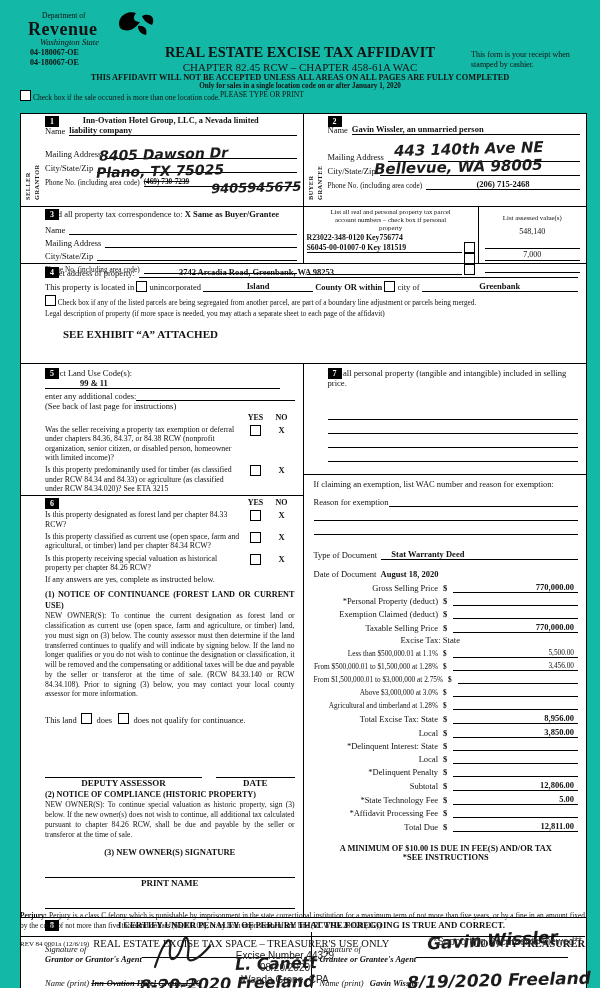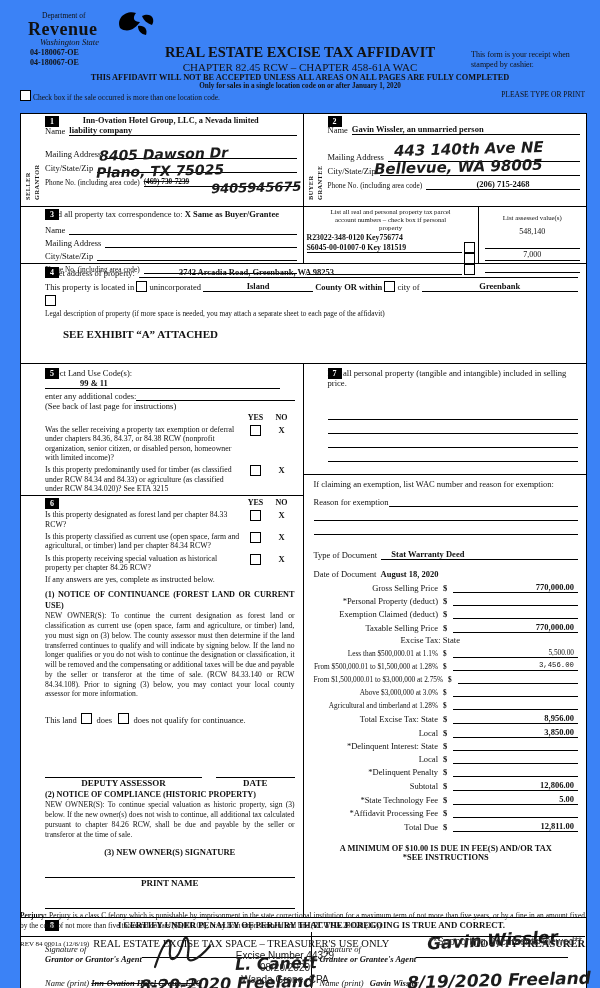--- a/index.html
+++ b/index.html
@@ -1,16 +1,16 @@
 <!DOCTYPE html>
 <html><head>
 <meta charset="utf-8">
 <style>
   html,body{margin:0;padding:0;}
-  .page{width:600px;height:988px;background:#3b82f6;color:#111;position:relative;
+  .page{width:600px;height:988px;background:#14b8a6;color:#111;position:relative;
         font-family:"Liberation Serif",serif;font-size:8.5px;overflow:hidden;}
   .b{font-weight:bold;}
   .c{text-align:center;}
   .sm{font-size:7.3px;}
   .cb{display:inline-block;width:9px;height:9px;border:1.2px solid #000;vertical-align:-1px;background:#fff;}
   .ul{border-bottom:1px solid #000;display:inline-block;}
   .num{position:absolute;background:#000;color:#fff;font-size:8px;font-weight:bold;
        padding:1px 5px;line-height:9px;}
   .hw{font-family:"DejaVu Sans",sans-serif;font-style:italic;font-weight:bold;color:#1c1c1c;
       transform:rotate(-1.5deg);position:absolute;white-space:nowrap;}
@@ -21,21 +21,21 @@
   .logo .r{font-size:18px;font-weight:bold;letter-spacing:0.5px;}
   .logo .s{font-size:8.5px;font-style:italic;margin-left:12px;}
   .blob{position:absolute;left:86px;top:-2px;}
   .fnums{position:absolute;left:30px;top:48px;font-weight:bold;font-size:8px;line-height:1.3;}
   .tblock{position:absolute;left:120px;top:44px;width:360px;text-align:center;}
   .tblock .t1{font-size:14.5px;font-weight:bold;}
   .tblock .t2{font-size:11px;}
   .receipt{position:absolute;right:14px;top:50px;width:115px;font-size:8px;text-align:left;line-height:1.25;}
   .warn{position:absolute;top:73px;width:100%;text-align:center;font-weight:bold;font-size:8.3px;}
   .only{position:absolute;top:82px;width:100%;text-align:center;font-weight:bold;font-size:7.2px;}
-  .rowa{position:absolute;top:90px;left:20px;right:15px;display:flex;justify-content:space-between;font-size:7.5px;}
+  .rowa{position:absolute;top:90px;left:20px;right:15px;display:flex;justify-content:flex-start;font-size:7.5px;}
   .rowb{position:absolute;top:100px;left:110px;right:15px;display:flex;justify-content:space-between;font-weight:bold;font-size:8.3px;}
   
   .tbl{position:absolute;left:20px;top:113px;width:565px;border:1.5px solid #000;background:#fff;}
   .r1{display:flex;height:92px;border-bottom:1.2px solid #000;}
   .party{width:50%;position:relative;box-sizing:border-box;padding:2px 6px 2px 24px;}
   .party.l{border-right:1.2px solid #000;}
   .vwrap{position:absolute;left:2px;top:24px;display:flex;height:62px;}
   .v{writing-mode:vertical-rl;transform:rotate(180deg);font-size:6.3px;font-weight:bold;letter-spacing:0.5px;line-height:1.5;}
   .fline{display:flex;align-items:flex-end;margin-top:3px;}
   .fl-label{white-space:nowrap;padding-right:4px;}
@@ -248,20 +248,21 @@
         <span class="cb"></span>&nbsp;
         <span>unincorporated</span>&nbsp;
         <span class="ul b" style="width:110px;text-align:center;">Island</span>&nbsp;
         <span class="b">County OR within</span>&nbsp;
         <span class="cb"></span>&nbsp;
         <span>city of</span>&nbsp;
         <span class="ul b" style="flex:1;text-align:center;">Greenbank</span>
       </div>
       <div style="margin-top:3px;" class="sm">
         <span class="cb"></span>
+        <span>Check box if any of the listed parcels are being segregated from another parcel, are part of a boundary line adjustment or parcels being merged.</span>
       </div>
       <div style="margin-top:2px;" class="sm">Legal description of property (if more space is needed, you may attach a separate sheet to each page of the affidavit)</div>
       <div class="b" style="font-size:11px;margin:10px 0 0 18px;">SEE EXHIBIT “A” ATTACHED</div>
     </div>
 
     <div class="r4">
 
       <div class="col l">
         <div class="s5">
           <span class="num">5</span>
@@ -391,21 +392,21 @@
             </div>
           <div style="text-align:right;padding-right:118px;margin-top:2px;font-size:8.6px;">Excise Tax:  State</div>
           <div class="mrow sm">
               <span class="mlabel sm">Less than $500,000.01 at 1.1%</span>
               <span class="md">$</span>
               <span class="mval" style="font-weight:normal;">5,500.00</span>
             </div>
           <div class="mrow sm">
               <span class="mlabel sm">From $500,000.01 to $1,500,000 at 1.28%</span>
               <span class="md">$</span>
-              <span class="mval" style="font-weight:normal;font-family:Liberation Mono, monospace;">3,456.00</span>
+              <span class="mval" style="font-weight:normal;">3,456.00</span>
             </div>
           <div class="mrow sm">
               <span class="mlabel sm">From $1,500,000.01 to $3,000,000 at 2.75%</span>
               <span class="md">$</span>
               <span class="mval"></span>
             </div>
           <div class="mrow sm">
               <span class="mlabel sm">Above $3,000,000 at 3.0%</span>
               <span class="md">$</span>
               <span class="mval"></span>

